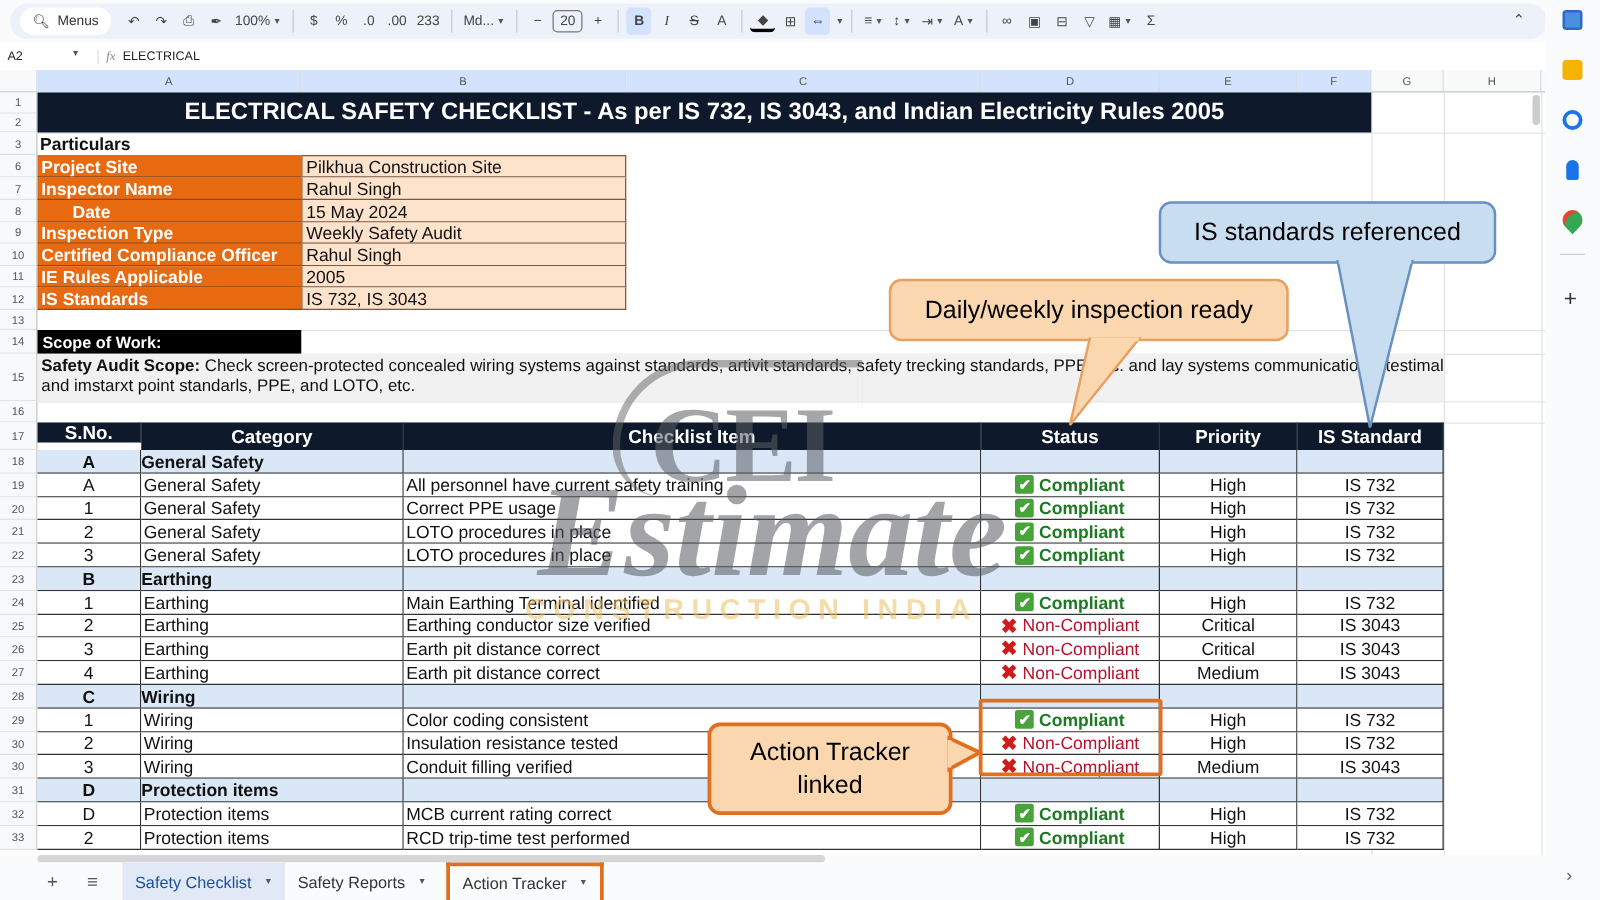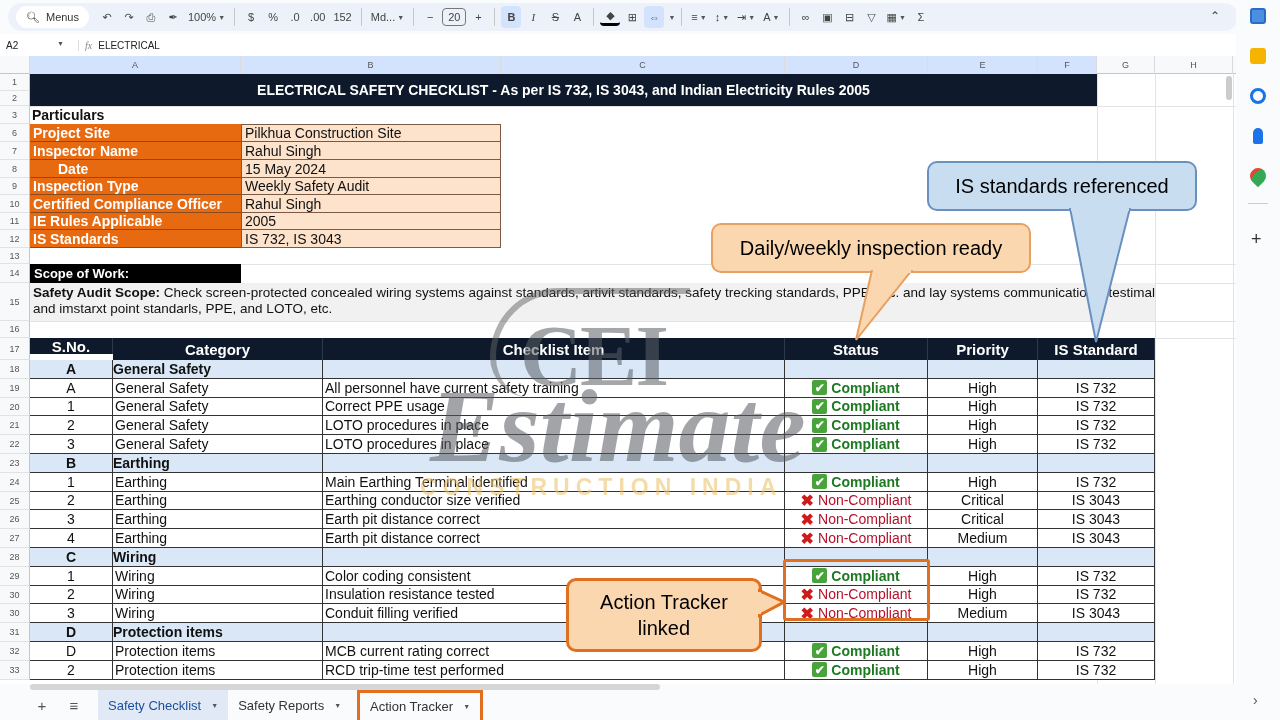--- a/index.html
+++ b/index.html
@@ -26,21 +26,21 @@
   
   .grid { position: absolute; left: 0; top: 56px; width: 1236px; height: 628px; background: #fff; overflow: hidden; }
   .colhdr { position: absolute; top: 0; left: 0; height: 18px; width: 1236px; background: #f8f9fa; border-bottom: 1px solid #c4c7c5; }
   .colhdr div { position: absolute; top: 0; height: 18px; font-size: 9px; color: #555; text-align: center; line-height: 18px; border-right: 1px solid #dadce0; }
   .colhdr .sel { background: #d3e3fd; }
   .rowhdr { position: absolute; left: 0; width: 30px; font-size: 9px; color: #555; text-align: center; background: #f8f9fa; border-right: 1px solid #c4c7c5; border-bottom: 1px solid #e2e2e2; }
   .gline { position: absolute; left: 30px; right: 0; height: 1px; background: #e2e3e3; }
   .vline { position: absolute; top: 18px; bottom: 0; width: 1px; background: #e2e3e3; }
 
   .cell { position: absolute; font-size: 14px; color: #111; white-space: nowrap; overflow: hidden; display: flex; align-items: center; }
-  .title { background: #0e1a2b; color: #fff; font-weight: bold; font-size: 14px; justify-content: center; }
+  .title { background: #0e1a2b; color: #fff; font-weight: bold; font-size: 19px; justify-content: center; }
   .lbl { background: #e86a10; color: #fff; font-weight: bold; padding-left: 3px; font-size: 14px; border-bottom: 1px solid #8a4a1c; }
   .val { background: #fde2cc; color: #111; padding-left: 3px; border: 1px solid #7a5a44; border-top: none; }
   .scope-h { background: #000; color: #fff; font-weight: bold; padding-left: 4px; font-size: 13px; }
   .scope-t { background: #f1f1f1; font-size: 13.5px; line-height: 16px; white-space: normal; padding-left: 3px; align-items: flex-start; padding-top: 2px; }
   .th { background: #0e1a2b; color: #fff; font-weight: bold; font-size: 15px; justify-content: center; border-right: 1px solid #2a3a4a; }
   .sec { background: #d9e7f6; font-weight: bold; border-bottom: 1px solid #333; border-right: 1px solid #333; }
   .td { background: #fff; border-bottom: 1px solid #333; border-right: 1px solid #333; padding-left: 2px; }
   .c { justify-content: center; padding-left: 0; }
   .ok { color: #1e7a22; font-weight: bold; }
   .bad { color: #b3122a; }
@@ -89,21 +89,21 @@
     <span class="tb">✒</span>
     <span class="tb">
         <span>100%</span>
         <span class="caret">▼</span>
       </span>
     <span class="sep"></span>
     <span class="tb">$</span>
     <span class="tb">%</span>
     <span class="tb">.0</span>
     <span class="tb">.00</span>
-    <span class="tb">152</span>
+    <span class="tb">233</span>
     <span class="sep"></span>
     <span class="tb">
         <span>Md...</span>
         <span class="caret">▼</span>
       </span>
     <span class="sep"></span>
     <span class="tb">−</span>
     <span class="fontsize">20</span>
     <span class="tb">+</span>
     <span class="sep"></span>

